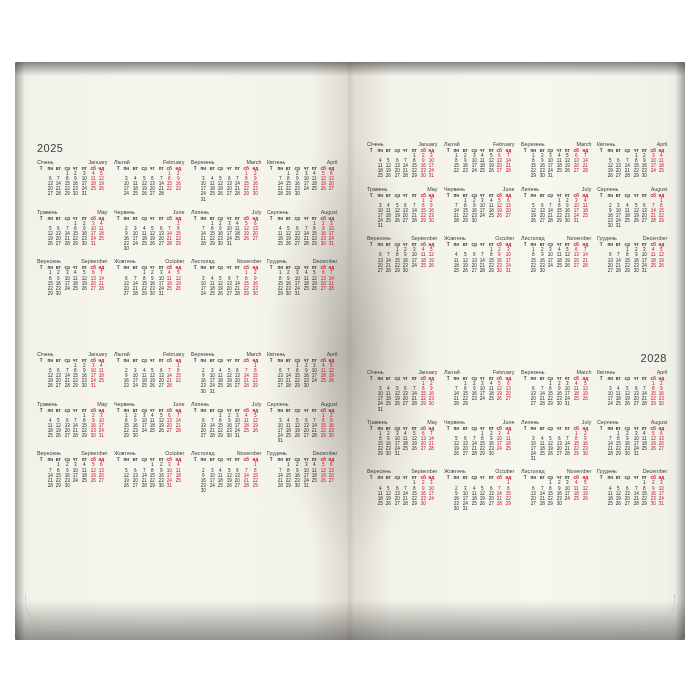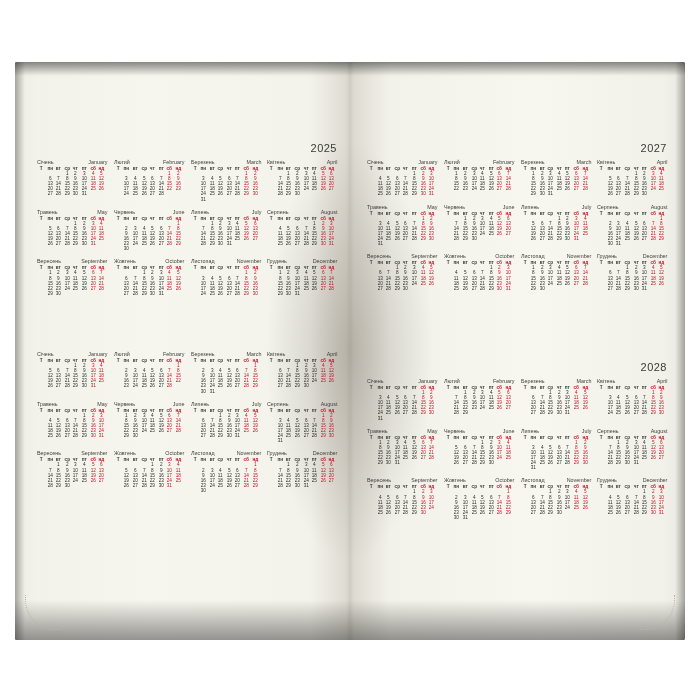--- a/index.html
+++ b/index.html
@@ -72,28 +72,27 @@
 
   
   .quad {
     position: absolute;
     width: 300px;
     height: 235px;
   }
   .q-tl { left: 22px;  top: 80px; }
   .q-tr { left: 352px; top: 80px; }
   .q-bl { left: 22px;  top: 290px; }
-  .q-br { left: 352px; top: 299px; }
+  .q-br { left: 352px; top: 290px; }
 
   .year {
     font-size: 11px;
     color: #3a3a38;
     letter-spacing: 0.5px;
     margin-bottom: 6px;
-    text-align: right;
   }
   .year.right { text-align: right; }
 
   .rowgroup { margin-bottom: 7px; }
   .monthrow {
     display: flex;
     gap: 7px;
   }
   .month {
     width: 70px;
@@ -836,21 +835,20 @@
                     <div class="d empty">.</div>
                     <div class="d empty">.</div>
                   </div>
                 </div>
               </div>
             </div>
           </div>
       </div>
 
       <div class="quad q-tr">
-        <div class="year right">2027</div>
         <div class="calendar">
             <div class="rowgroup">
               <div class="monthrow">
                 <div class="month">
                   <div class="mhead">
                     <span class="ua">Січень</span>
                     <span class="en">January</span>
                   </div>
                   <div class="grid">
                     <div class="dow">Т</div>

